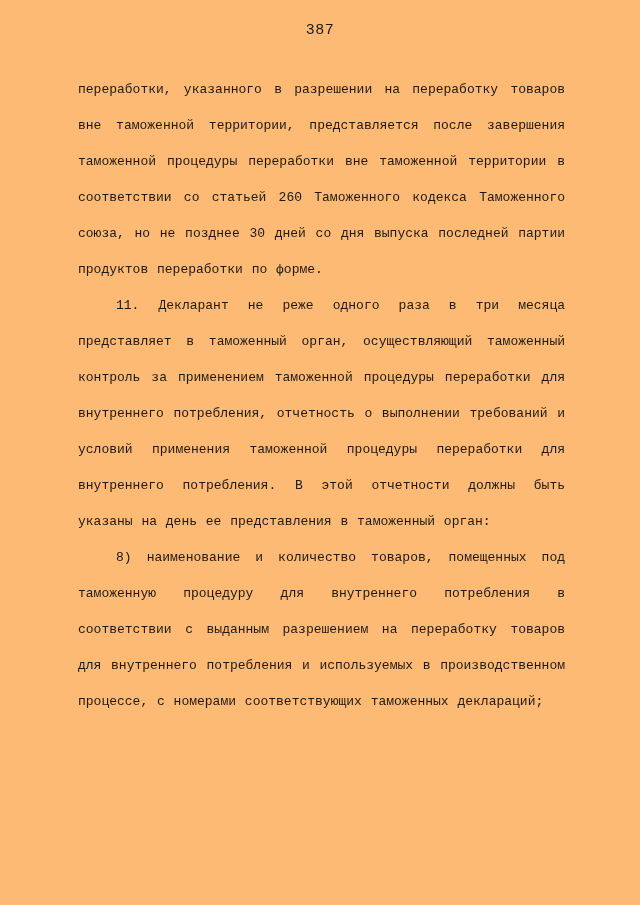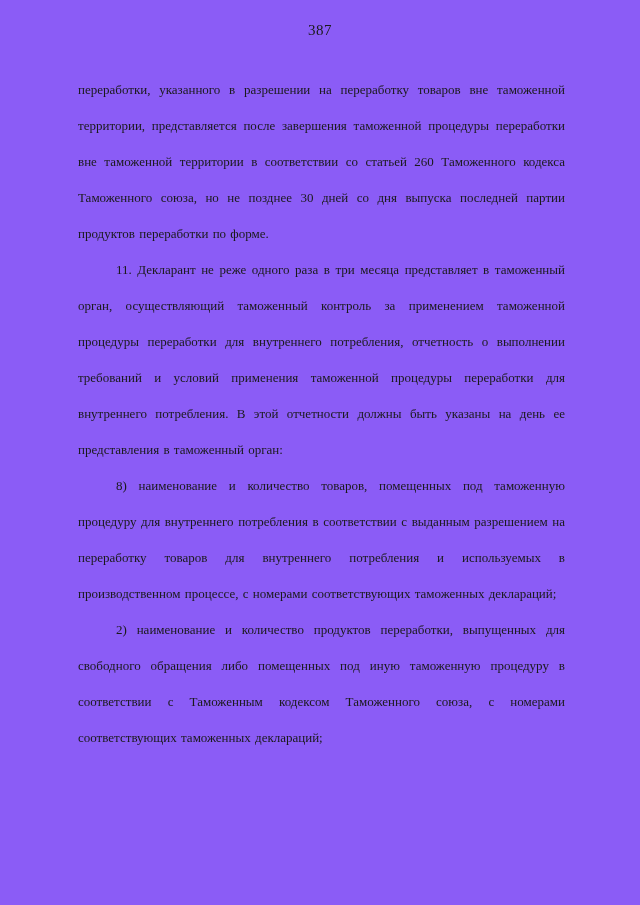--- a/index.html
+++ b/index.html
@@ -4,22 +4,22 @@
 <style>
   html, body {
     margin: 0;
     padding: 0;
     background: #ffffff;
   }
   .page {
     position: relative;
     width: 640px;
     height: 905px;
-    background: #8b5cf6;
-    font-family: Liberation Serif, serif;
+    background: #fdba74;
+    font-family: Liberation Mono, monospace;
     color: #1a1a1a;
     overflow: hidden;
     box-sizing: border-box;
   }
   .page-number {
     position: absolute;
     top: 22px;
     left: 0;
     width: 100%;
     text-align: center;
@@ -47,15 +47,14 @@
 </head>
 <body>
 
 <div class="page">
   <div class="page-number">387</div>
 
   <div class="content">
     <p class="para">переработки, указанного в разрешении на переработку товаров вне таможенной территории, представляется после завершения таможенной процедуры переработки вне таможенной территории в соответствии со статьей 260 Таможенного кодекса Таможенного союза, но не позднее 30 дней со дня выпуска последней партии продуктов переработки по форме.</p>
     <p class="para indent">11. Декларант не реже одного раза в три месяца представляет в таможенный орган, осуществляющий таможенный контроль за применением таможенной процедуры переработки для внутреннего потребления, отчетность о выполнении требований и условий применения таможенной процедуры переработки для внутреннего потребления. В этой отчетности должны быть указаны на день ее представления в таможенный орган:</p>
     <p class="para indent">8) наименование и количество товаров, помещенных под таможенную процедуру для внутреннего потребления в соответствии с выданным разрешением на переработку товаров для внутреннего потребления и используемых в производственном процессе, с номерами соответствующих таможенных деклараций;</p>
-    <p class="para indent">2) наименование и количество продуктов переработки, выпущенных для свободного обращения либо помещенных под иную таможенную процедуру в соответствии с Таможенным кодексом Таможенного союза, с номерами соответствующих таможенных деклараций;</p>
   </div>
 </div>
 
 </body></html>

